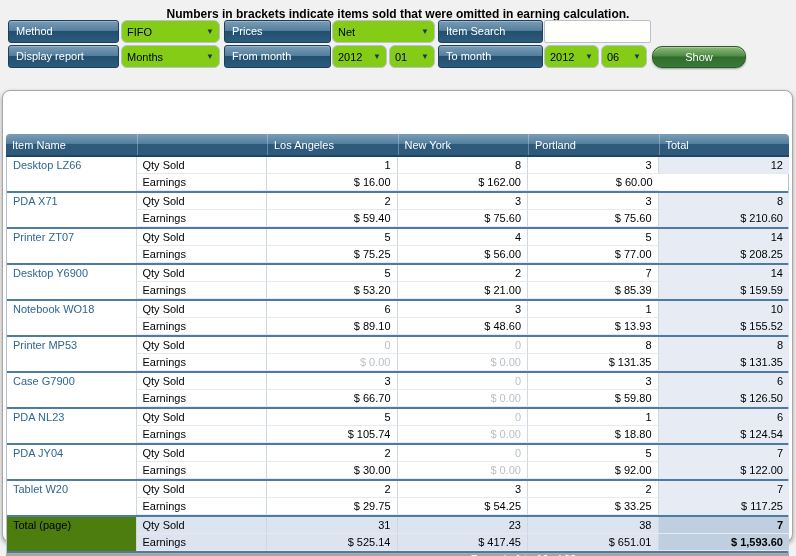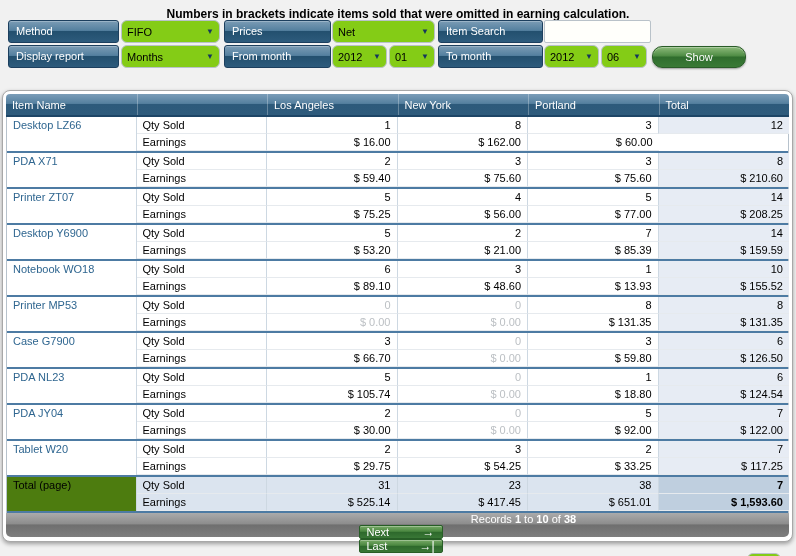--- a/index.html
+++ b/index.html
@@ -27,21 +27,21 @@
               color:#fff; font-size:11px; text-align:center; line-height:20px; cursor:pointer;
               background:linear-gradient(180deg,#8cba7a 0%,#4e8c44 45%,#2f6d2d 50%,#3a7a36 100%);
               box-shadow:0 1px 2px rgba(0,0,0,.35), inset 0 1px 0 rgba(255,255,255,.3); }
 
   
   .table-panel { position:absolute; top:90px; left:2px; width:791px; height:452px;
                  background:#fff; border:1px solid #a8a8a8; border-radius:8px; padding:3px;
                  box-shadow:0 2px 4px rgba(0,0,0,.35); }
   .thead { display:flex; height:23px;
            background:linear-gradient(180deg,#7b9db8 0%,#55809f 45%,#2d5a7b 50%,#2e5b7c 100%);
-           border-bottom:2px solid #1d4566; border-radius:4px 4px 0 0; }
+           border-bottom:2px solid #1d4566; border-radius:4px 4px 0 0;margin-top:40px; }
   .th { width:130.5px; line-height:23px; color:#fff; font-size:11px; padding-left:6px;
         border-left:1px solid rgba(255,255,255,.28); overflow:hidden; }
   .th:first-child { border-left:none; }
 
   .tbody { border-left:1px solid #b7c2cc; border-right:1px solid #b7c2cc; }
   .group { display:grid; grid-template-columns:129.5px 130.5px 130.5px 130.5px 130.5px 130.5px;
            border-bottom:2px solid #4d7ba3; background:#fff; }
   .name-cell { grid-row:1/3; grid-column:1; font-size:11px; color:#2f6690;
                padding:2px 0 0 6px; border-right:1px solid #cdd8e2; cursor:pointer; }
   .cell { height:17px; line-height:16px; font-size:11px;

